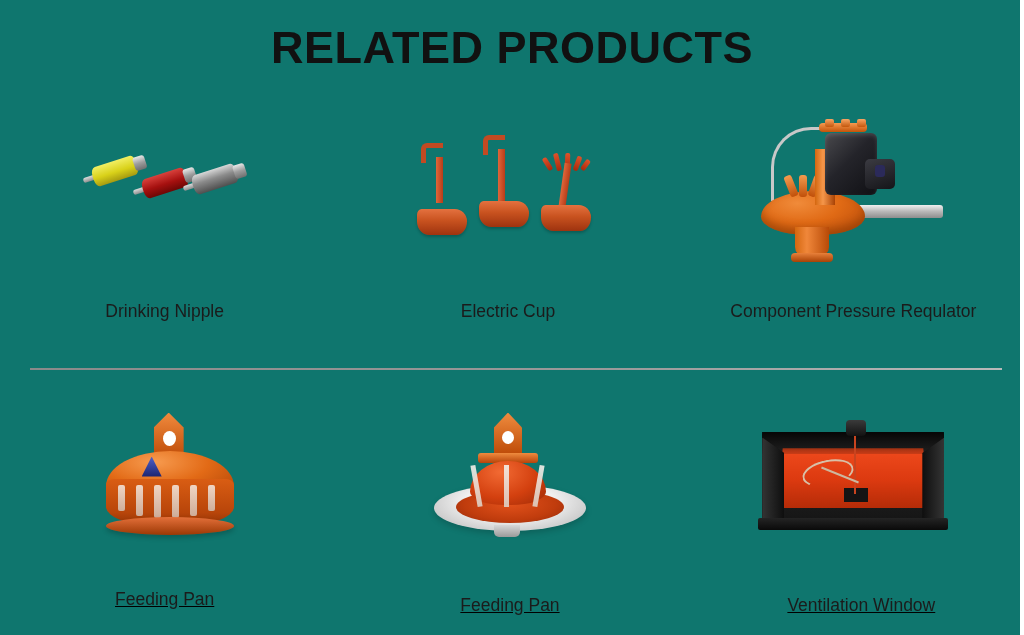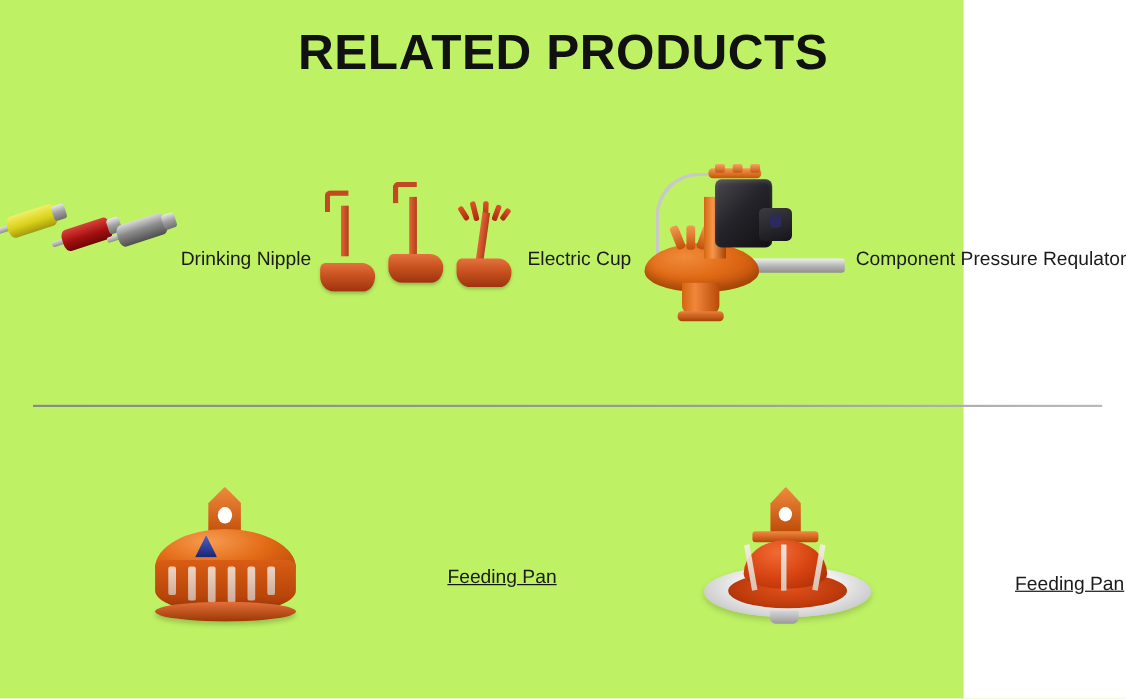--- a/index.html
+++ b/index.html
@@ -6,23 +6,23 @@
   * { box-sizing: border-box; margin: 0; padding: 0; }
   html, body {
     width: 1024px;
     height: 635px;
     background: #ffffff;
     font-family: "Liberation Sans", sans-serif;
     overflow: hidden;
   }
   .page {
     position: relative;
-    width: 876px;
+    width: 1020px;
     height: 635px;
-    background: #bef264;
+    background: #0f766e;
   }
 
   
   .page-title {
     position: absolute;
     top: 22px;
     left: 0;
     width: 1024px;
     text-align: center;
     font-size: 45px;
@@ -50,20 +50,21 @@
     display: flex;
   }
   .row-1 { top: 110px; height: 215px; }
   .row-2 { top: 400px; height: 215px; text-decoration: underline; }
 
   .cell {
     position: relative;
     flex: 1 1 0;
     height: 100%;
     display: flex;
+    flex-direction: column;
     align-items: center;
   }
   .art {
     position: relative;
     width: 100%;
     height: 155px;
     display: flex;
     align-items: center;
     justify-content: center;
   }
@@ -670,16 +671,34 @@
               <i></i>
               <i></i>
             </span>
           <span class="leg"></span>
         </div>
       </div>
       <div class="caption">Feeding Pan</div>
     </div>
 
 
+    <div class="cell cell-window">
+      <div class="art">
+        <div class="stage window">
+          <span class="frame"></span>
+          <span class="panel"></span>
+          <span class="inner-shadow"></span>
+          <span class="side-l"></span>
+          <span class="side-r"></span>
+          <span class="hub"></span>
+          <span class="cable-v"></span>
+          <span class="cable-loop"></span>
+          <span class="cable-tail"></span>
+          <span class="pulley"></span>
+          <span class="base-bar"></span>
+        </div>
+      </div>
+      <div class="caption">Ventilation Window</div>
+    </div>
 
   </div>
 
 </div>
 
 </body></html>

